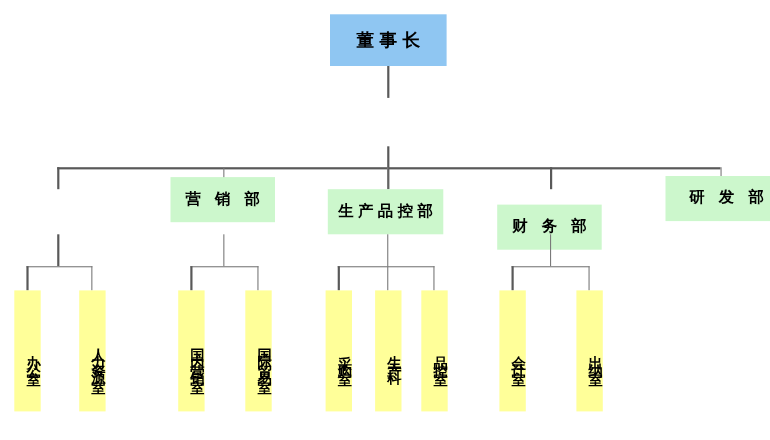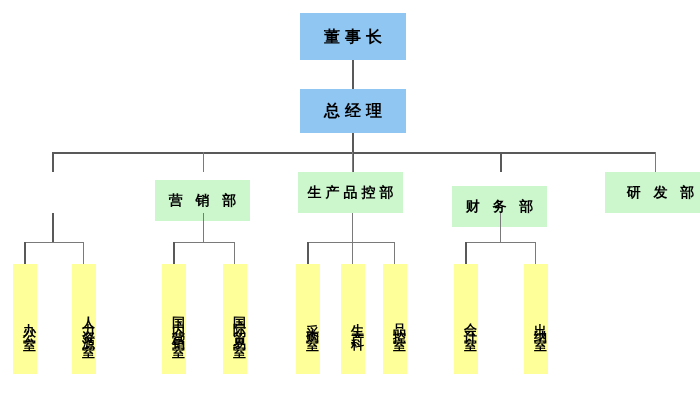--- a/index.html
+++ b/index.html
@@ -67,36 +67,35 @@
 </style>
 </head>
 <body>
 
 <div id="chart">
 
   <div class="node level-exec" style="left:300px; top:13px; width:106px; height:47px;">董事长</div>
 
   <div class="line v" style="left:352px; top:60px; height:29px;"></div>
 
-  <div class="node level-exec" style="left:300px; top:89px; width:106px; height:44px;">总经理</div>
 
   <div class="line v" style="left:352px; top:133px; height:39px;"></div>
 
   <div class="line h" style="left:52px; top:152px; width:603px;"></div>
 
   <div class="line v" style="left:52px; top:152px; height:20px;"></div>
   <div class="line thin v" style="left:203px; top:152px; height:20px;"></div>
   <div class="line thin v" style="left:352px; top:152px; height:20px;"></div>
   <div class="line v" style="left:500px; top:152px; height:20px;"></div>
   <div class="line thin v" style="left:655px; top:152px; height:20px;"></div>
 
-  <div class="node level-dept" style="left:155px; top:180px; width:95px; height:41px;">营 销 部</div>
+  <div class="node level-dept" style="left:155px; top:161px; width:95px; height:41px;">营 销 部</div>
   <div class="node level-dept" style="left:298px; top:172px; width:105px; height:41px;">生产品控部</div>
   <div class="node level-dept" style="left:452px; top:172px; width:95px; height:41px;margin-top:14px;">财 务 部</div>
-  <div class="node level-dept" style="left:605px; top:172px; width:95px; height:41px;padding-left:16px;">研 发 部</div>
+  <div class="node level-dept" style="left:605px; top:160px; width:95px; height:41px;padding-left:16px;">研 发 部</div>
 
   <div class="line v" style="left:52px; top:213px; height:29px;"></div>
   <div class="line thin h" style="left:24px; top:242px; width:60px;"></div>
   <div class="line v" style="left:24px; top:242px; height:22px;"></div>
   <div class="line thin v" style="left:83px; top:242px; height:22px;"></div>
   <div class="node level-unit" style="left:13px; top:264px; width:24px; height:110px;">办公室</div>
   <div class="node level-unit" style="left:72px; top:264px; width:24px; height:110px;">人力资源室</div>
 
   <div class="line thin v" style="left:203px; top:213px; height:29px;"></div>
   <div class="line thin h" style="left:173px; top:242px; width:62px;"></div>

